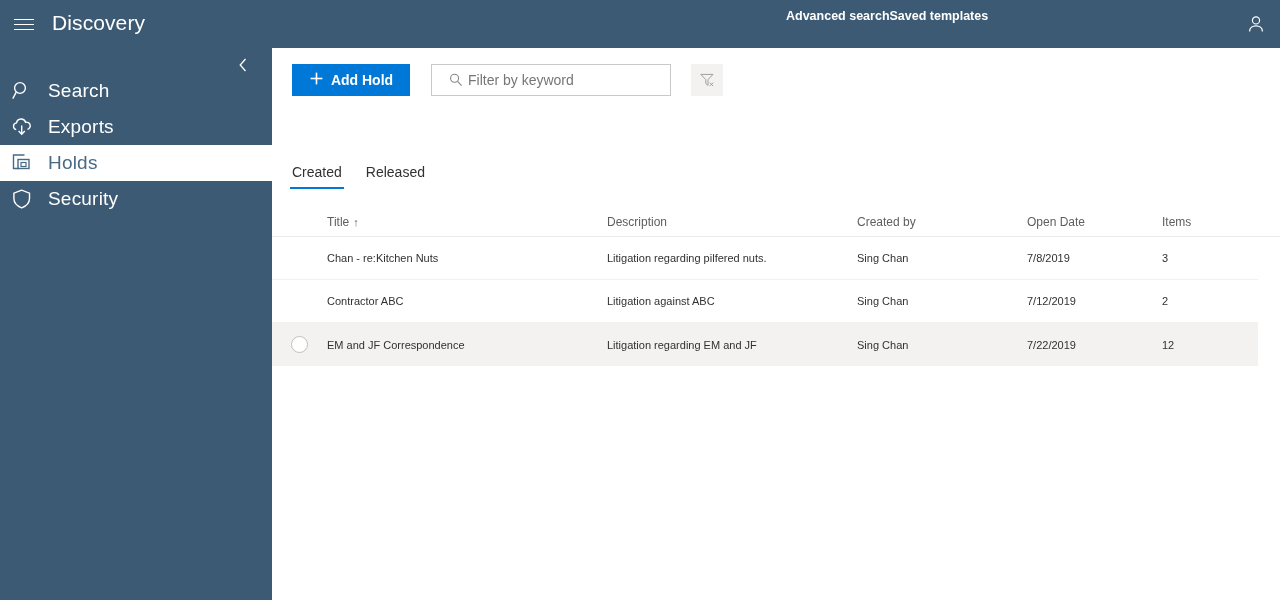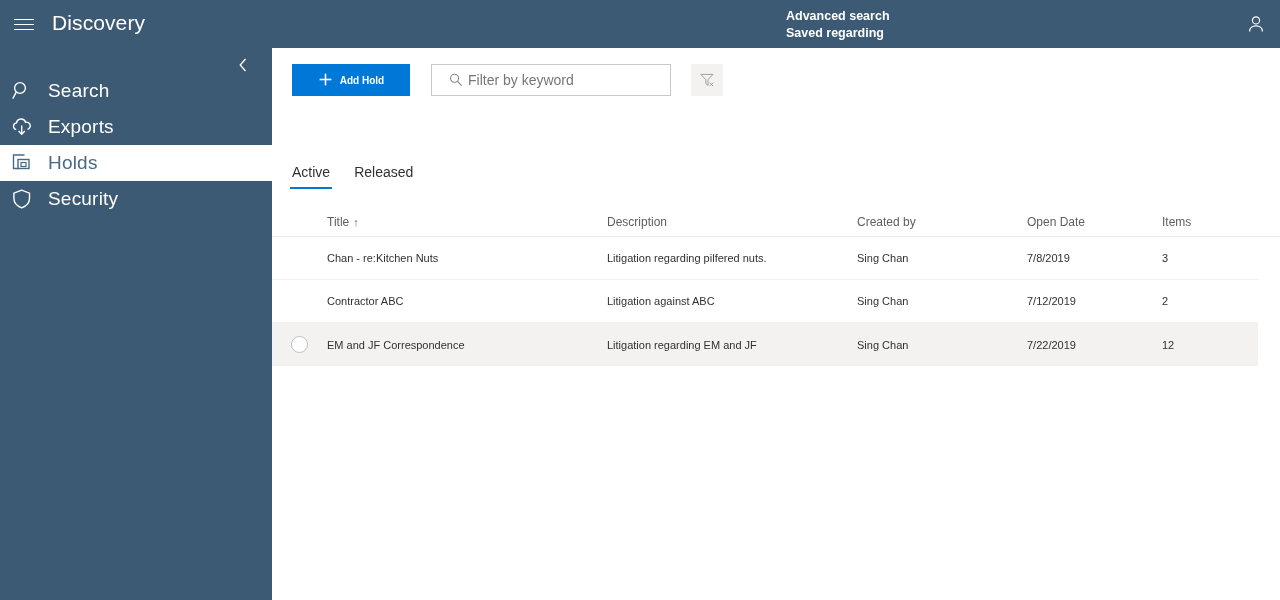--- a/index.html
+++ b/index.html
@@ -57,21 +57,21 @@
     font-size: 14px;
     color: #333;
     padding: 0 10px;
     outline: none;
   }
   .global-search::placeholder { color: #6e6e6e; }
   .header-links {
     position: absolute;
     left: 786px; top: 8px;
     display: flex;
-    flex-direction: column;
+    flex-direction: row;
     line-height: 17px;
   }
   .header-links a {
     color: #ffffff;
     font-size: 12.5px;
     font-weight: bold;
     text-decoration: none;
     white-space: nowrap;
     cursor: pointer;
   }
@@ -146,21 +146,21 @@
     top: 16px; left: 20px;
     display: flex;
     align-items: center;
   }
   .add-hold-btn {
     height: 32px;
     min-width: 118px;
     background: #0078d7;
     border: none;
     color: #ffffff;
-    font-size: 10px;
+    font-size: 14px;
     font-weight: bold;
     font-family: "Liberation Sans", sans-serif;
     display: flex;
     align-items: center;
     justify-content: center;
     gap: 7px;
     cursor: pointer;
     padding: 0 16px;
   }
   .filter-input {
@@ -280,21 +280,21 @@
     <span></span>
     <span></span>
     <span></span>
   </div>
 
   <div class="app-title">Discovery</div>
 
 
   <div class="header-links">
     <a>Advanced search</a>
-    <a>Saved regarding</a>
+    <a>Saved templates</a>
   </div>
 
   <div class="account-icon">
     <svg width="24" height="24" viewBox="0 0 24 24" fill="none" stroke="#ffffff" stroke-width="1.2">
       <circle cx="12" cy="8.4" r="3.6"></circle>
       <path d="M5.6 19.4c0-3.5 2.9-5.6 6.4-5.6s6.4 2.1 6.4 5.6"></path>
     </svg>
   </div>
 </div>
 
@@ -377,21 +377,21 @@
     <button class="clear-filter-btn">
       <svg width="18" height="18" viewBox="0 0 18 18" fill="none" stroke="#a19f9d" stroke-width="1">
         <polygon points="2.8,3.4 15,3.4 10,8.6 10,14.4 7.8,12.6 7.8,8.6"></polygon>
         <line x1="11.7" y1="11.6" x2="15.2" y2="15.1"></line>
         <line x1="15.2" y1="11.6" x2="11.7" y2="15.1"></line>
       </svg>
     </button>
   </div>
 
   <div class="tabs">
-    <div class="tab selected">Active</div>
+    <div class="tab selected">Created</div>
     <div class="tab">Released</div>
   </div>
 
   <div class="tbl">
 
     <div class="hdr-row">
       <div class="c-sel"></div>
       <div class="c-title hdr-cell"><span>Title</span><span class="sort-arrow">↑</span></div>
       <div class="c-desc hdr-cell">Description</div>
       <div class="c-by hdr-cell">Created by</div>

